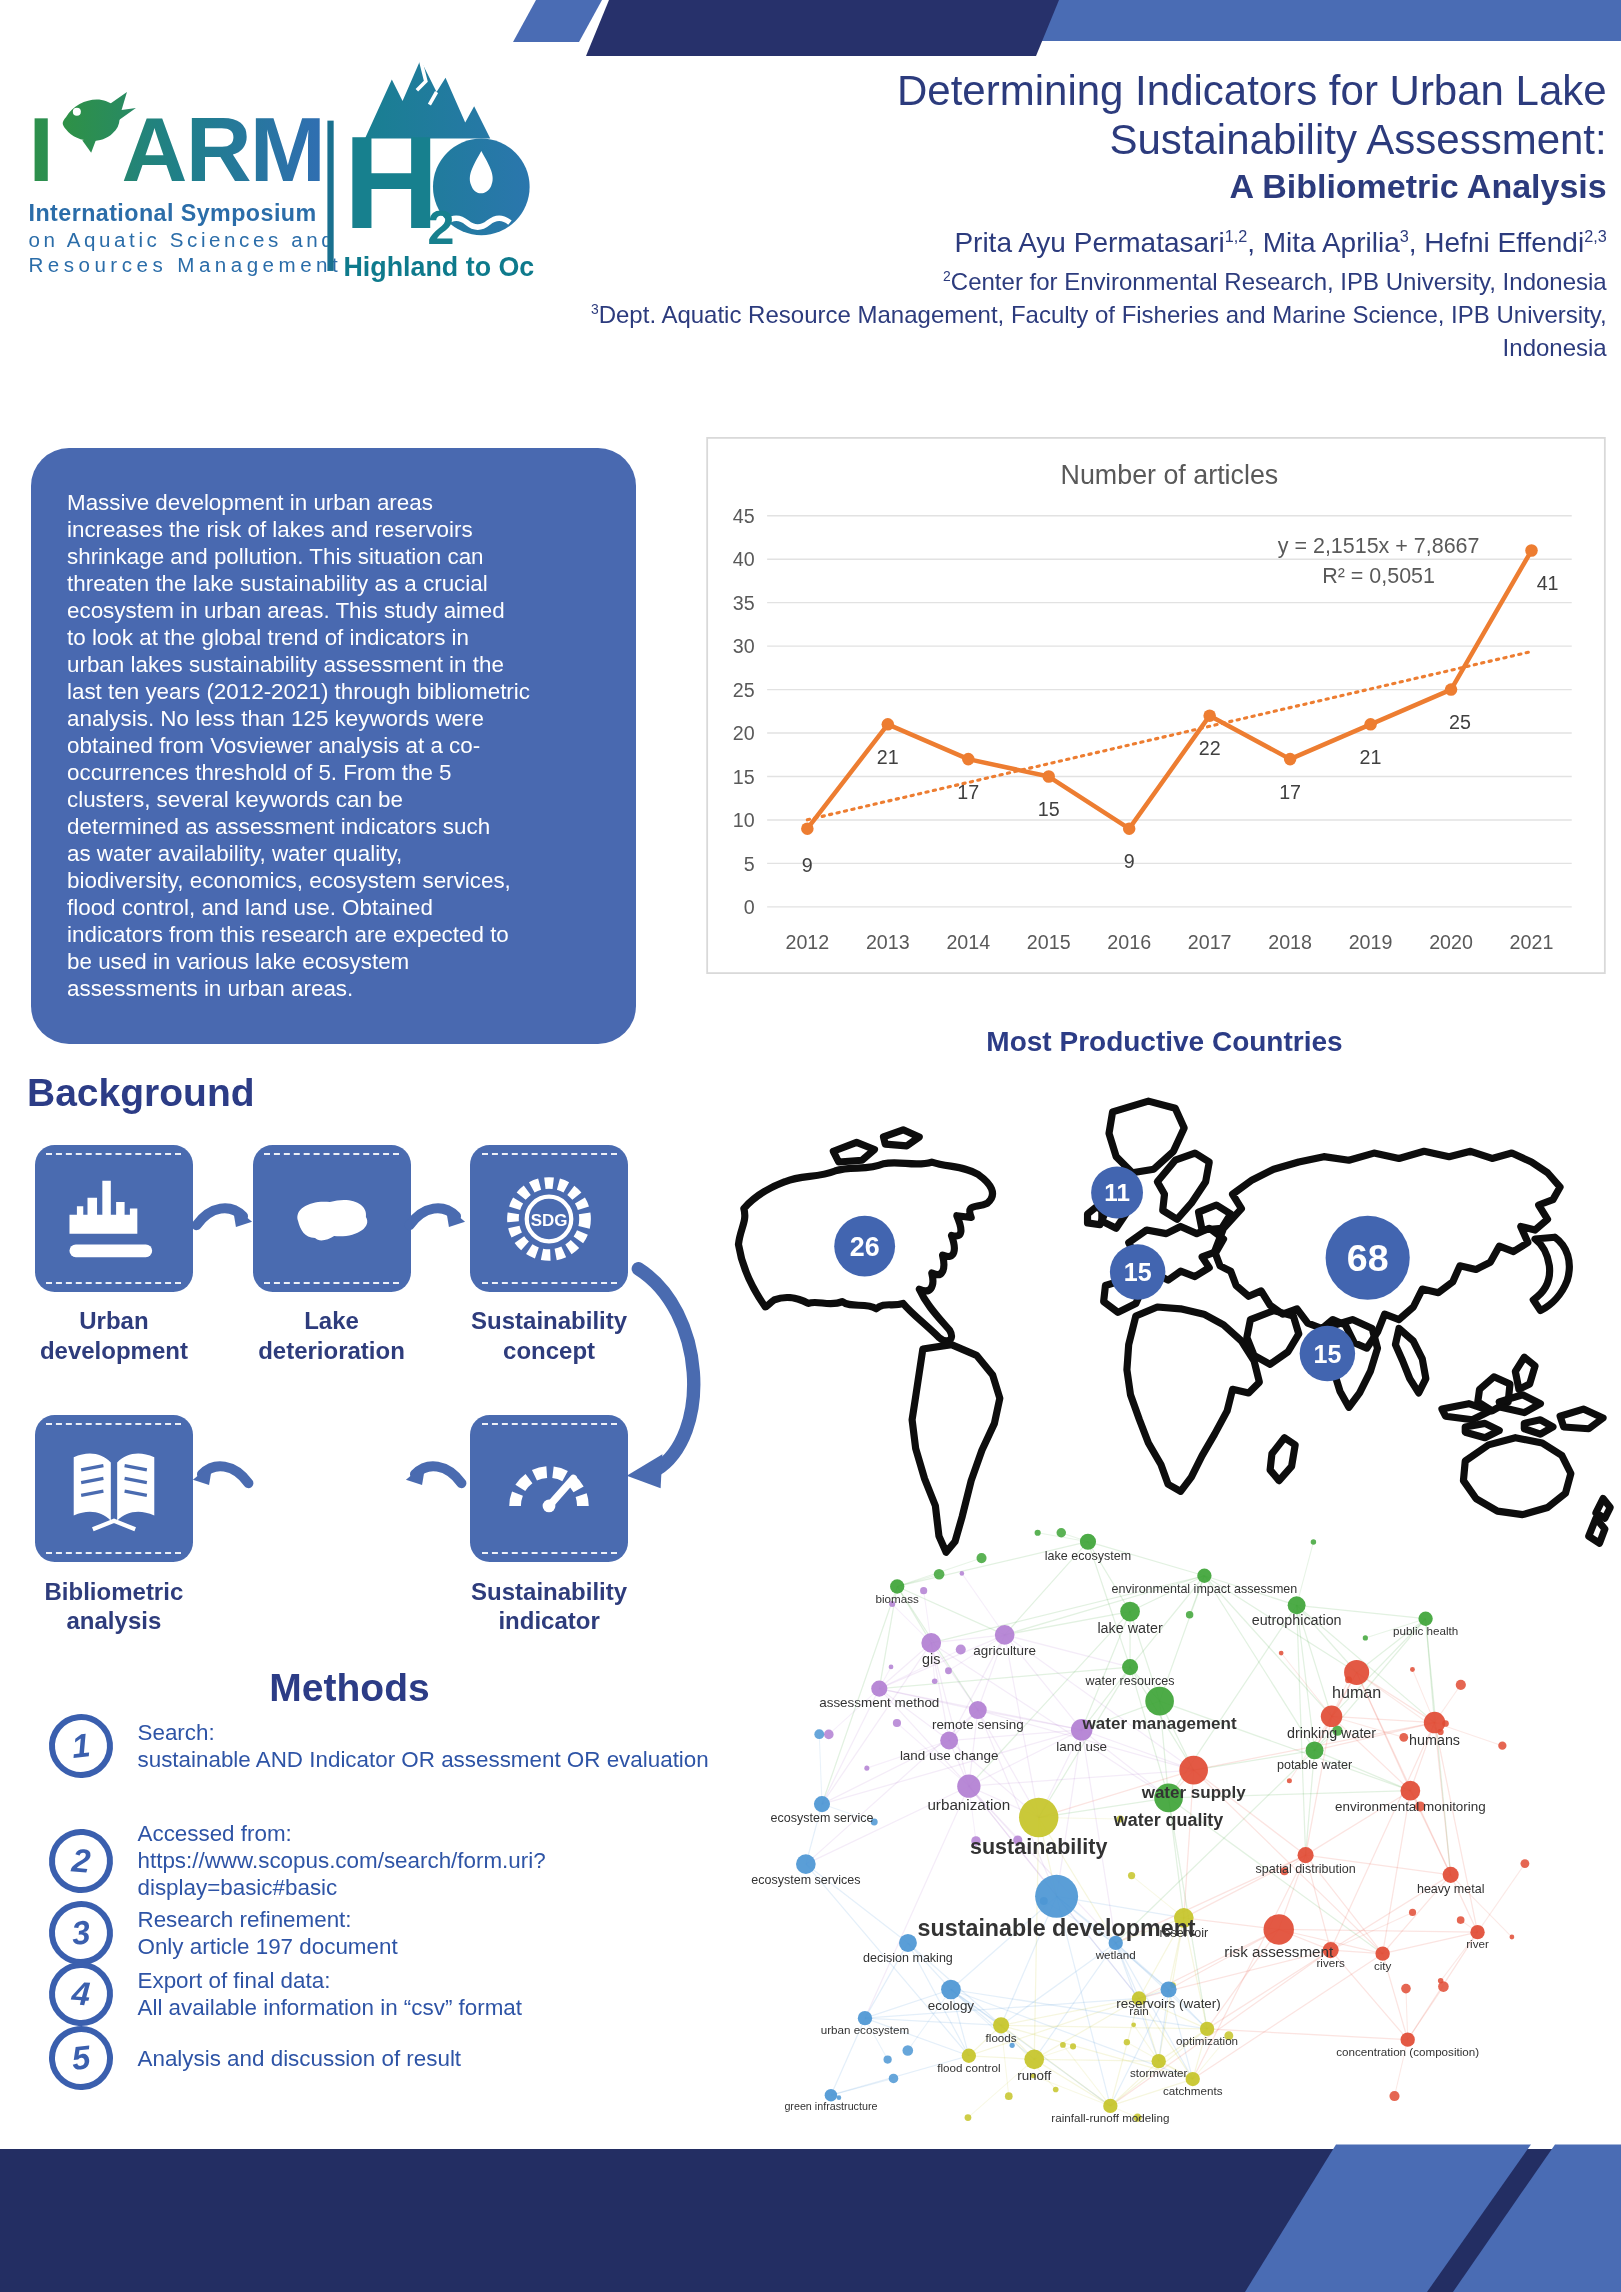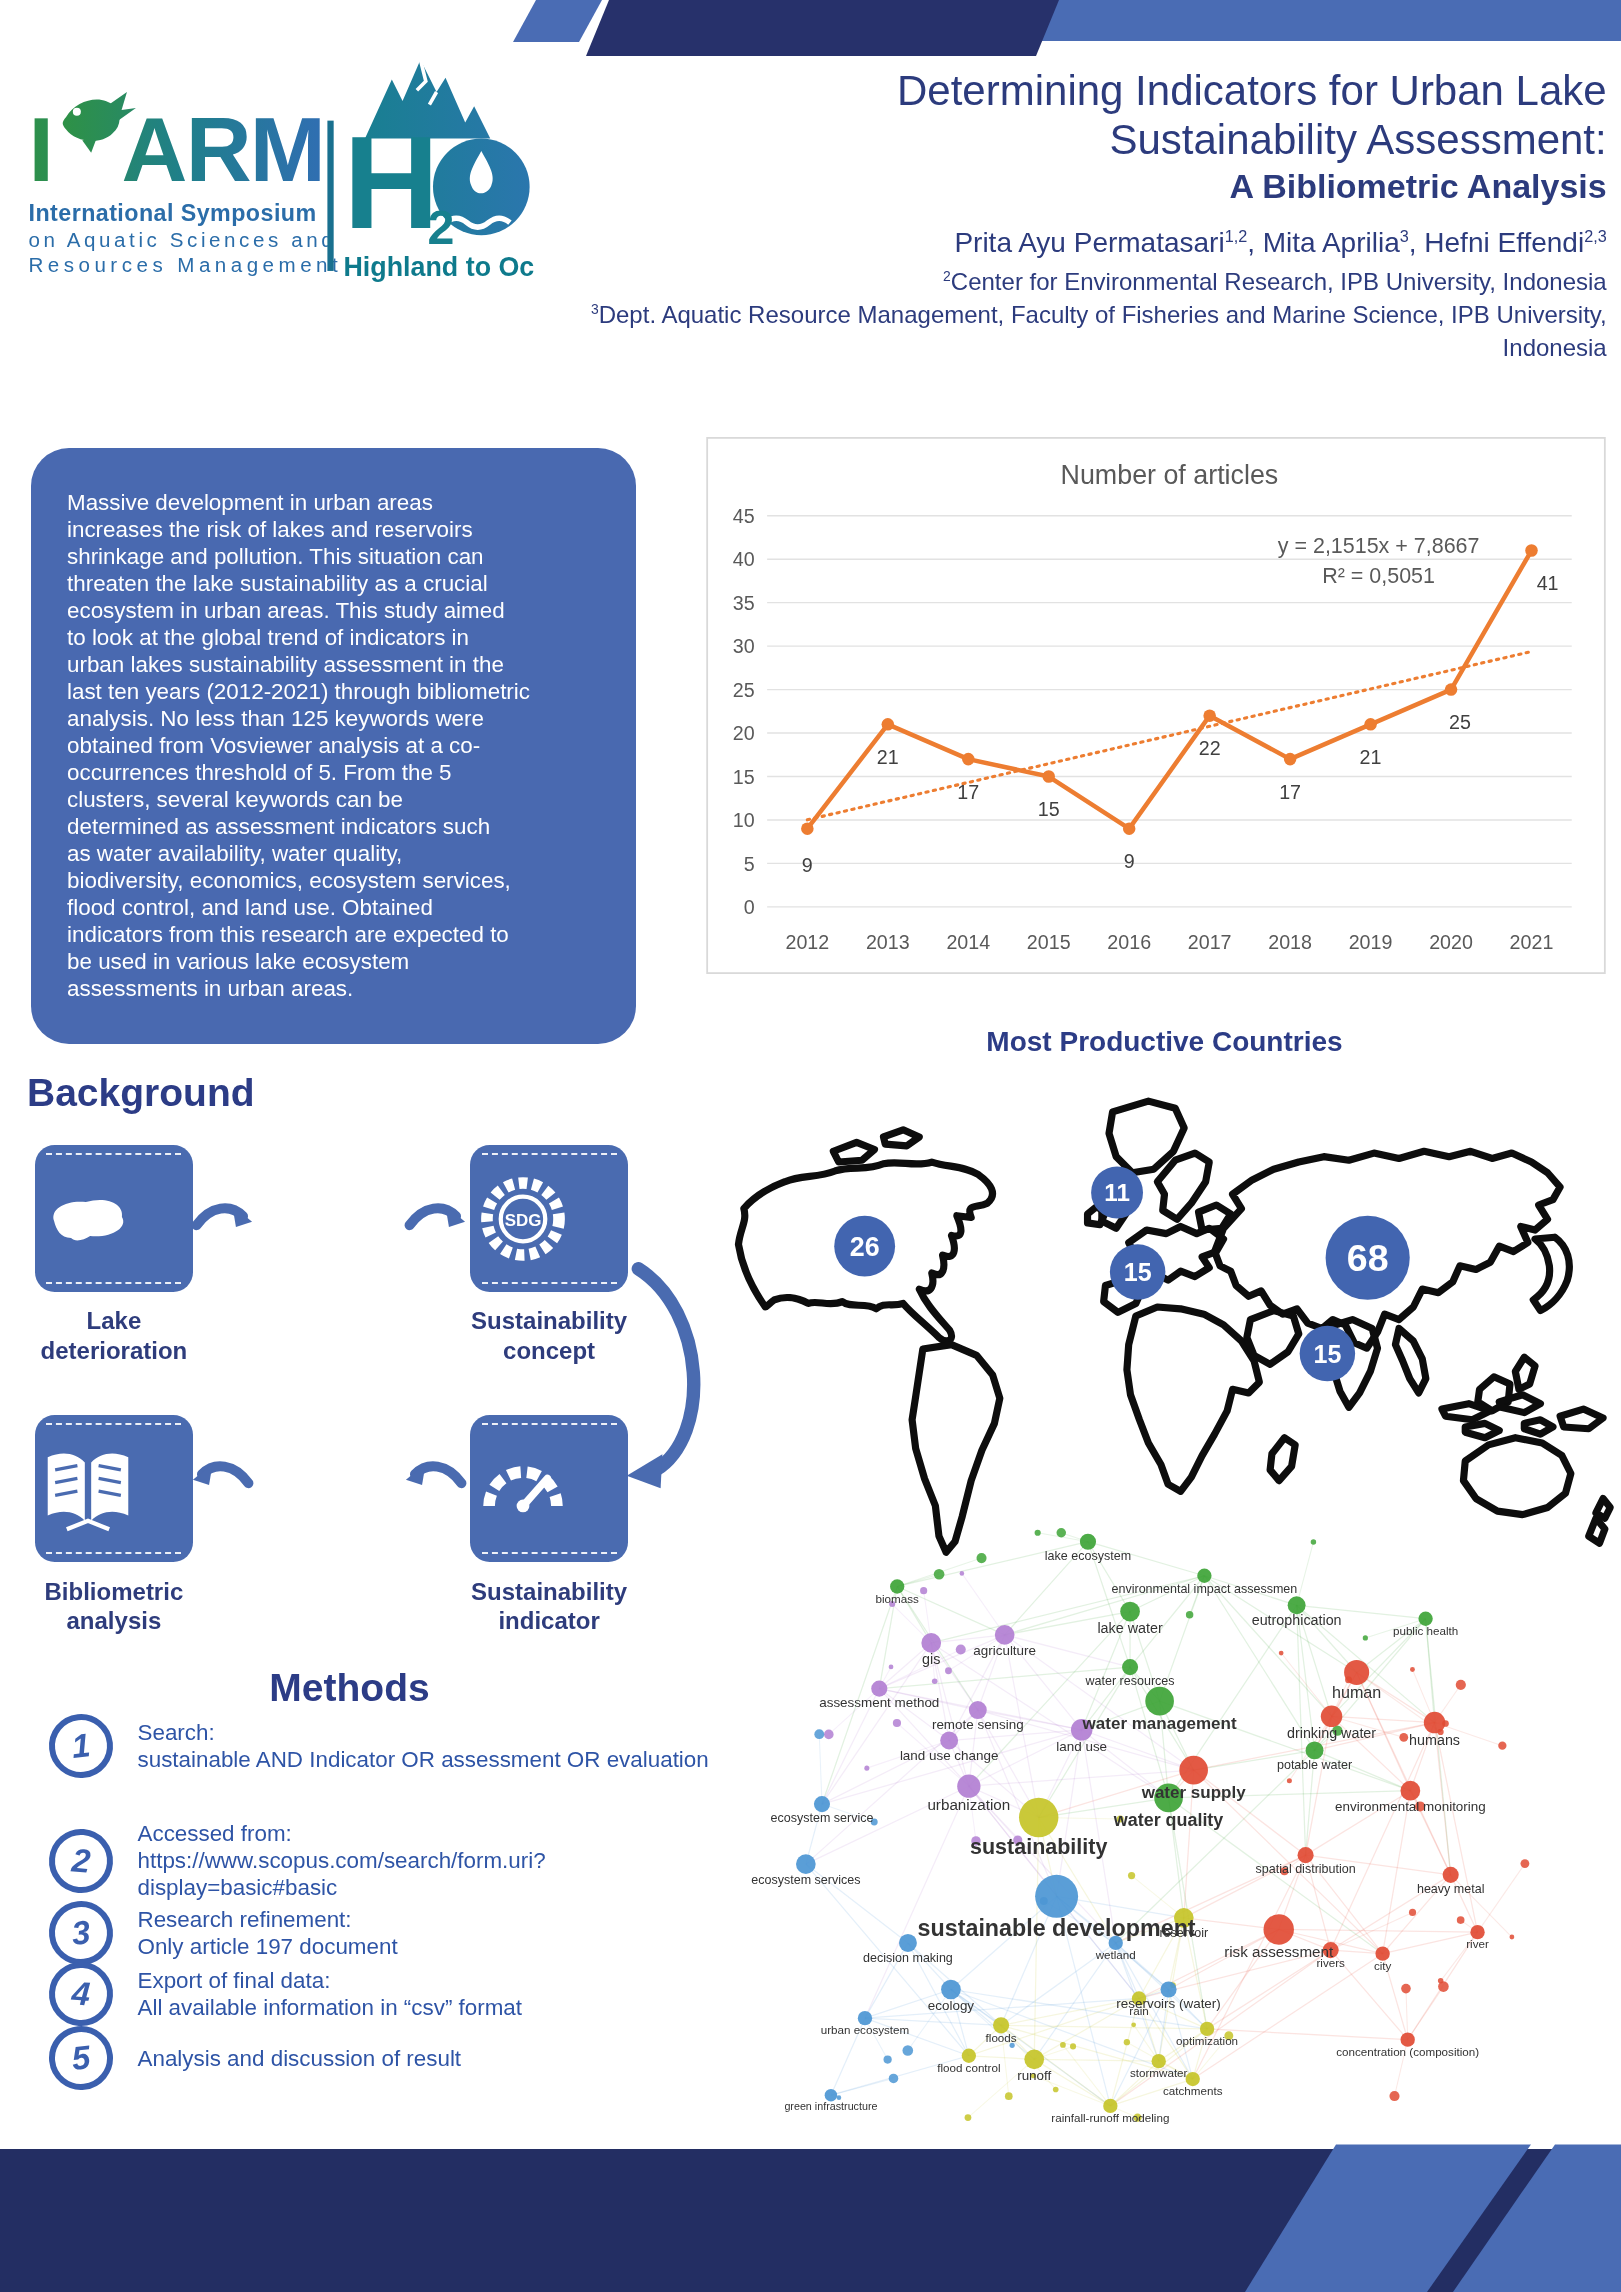--- a/index.html
+++ b/index.html
@@ -38,21 +38,21 @@
   #map-svg{position:absolute;left:708px;top:1094px;width:913px;height:469px}
 
   
   .bg-title{position:absolute;left:27px;top:1071px;width:609px;text-align:left;
       font-size:39px;font-weight:bold;color:#2c3c86}
   .bg-cards{position:absolute;left:27px;top:1145px;width:609px}
   .bg-row{display:flex;justify-content:space-between;padding:0 5.4px}
   .bg-row.second{margin-top:50px}
   .card-wrap{width:163px;display:flex;flex-direction:column;align-items:center}
   .card{width:158px;height:147px;background:#4a6bb0;border-radius:19.7px;position:relative;
-      display:flex;align-items:center;}
+      display:flex;align-items:center;justify-content:center}
   .card::before,.card::after{content:"";position:absolute;left:11.6px;right:11.6px;
       border-top:2.7px dashed rgba(255,255,255,.9)}
   .card::before{top:8px}
   .card::after{bottom:8px}
   .card svg{width:106px;height:106px}
   .card-label{margin-top:14.3px;font-size:24px;line-height:29.6px;font-weight:600;text-align:center;
       color:#2e3c7c;white-space:pre-line}
   .arrow{position:absolute}
 
   
@@ -259,20 +259,30 @@
       <circle cx="737" cy="183" r="47" fill="#4265b0"></circle>
       <text x="737" y="198.12" text-anchor="middle" font-size="42" font-weight="bold" fill="#fff">68</text>
       <circle cx="692" cy="290" r="31" fill="#4265b0"></circle>
       <text x="692" y="300.08" text-anchor="middle" font-size="28" font-weight="bold" fill="#fff">15</text>
     </g>
 </svg>
 
 <div class="bg-title">Background</div>
 <div class="bg-cards">
   <div class="bg-row">
+    <div class="card-wrap">
+      <div class="card">
+        <svg viewBox="0 0 100 100">
+          <path fill="#fff" d="M8 64 V46 h7 v-8 h6 v8 h4 V30 h9 v16 h5 V14 h8 v32 h5 V34 h8 v12 h5 V40 h7 v24 z"></path>
+          <rect x="8" y="74" width="78" height="12" rx="6" fill="#fff"></rect>
+        </svg>
+      </div>
+      <div class="card-label">Urban
+development</div>
+    </div>
     <div class="card-wrap">
       <div class="card">
         <svg viewBox="0 0 100 100">
           <path fill="#fff" d="M18 52 C14 40 30 32 48 34 C68 28 84 36 82 48 C88 58 72 68 52 66 C46 70 38 72 34 68 C24 68 20 60 18 52 Z"></path>
         </svg>
       </div>
       <div class="card-label">Lake
 deterioration</div>
     </div>
     <div class="card-wrap">

